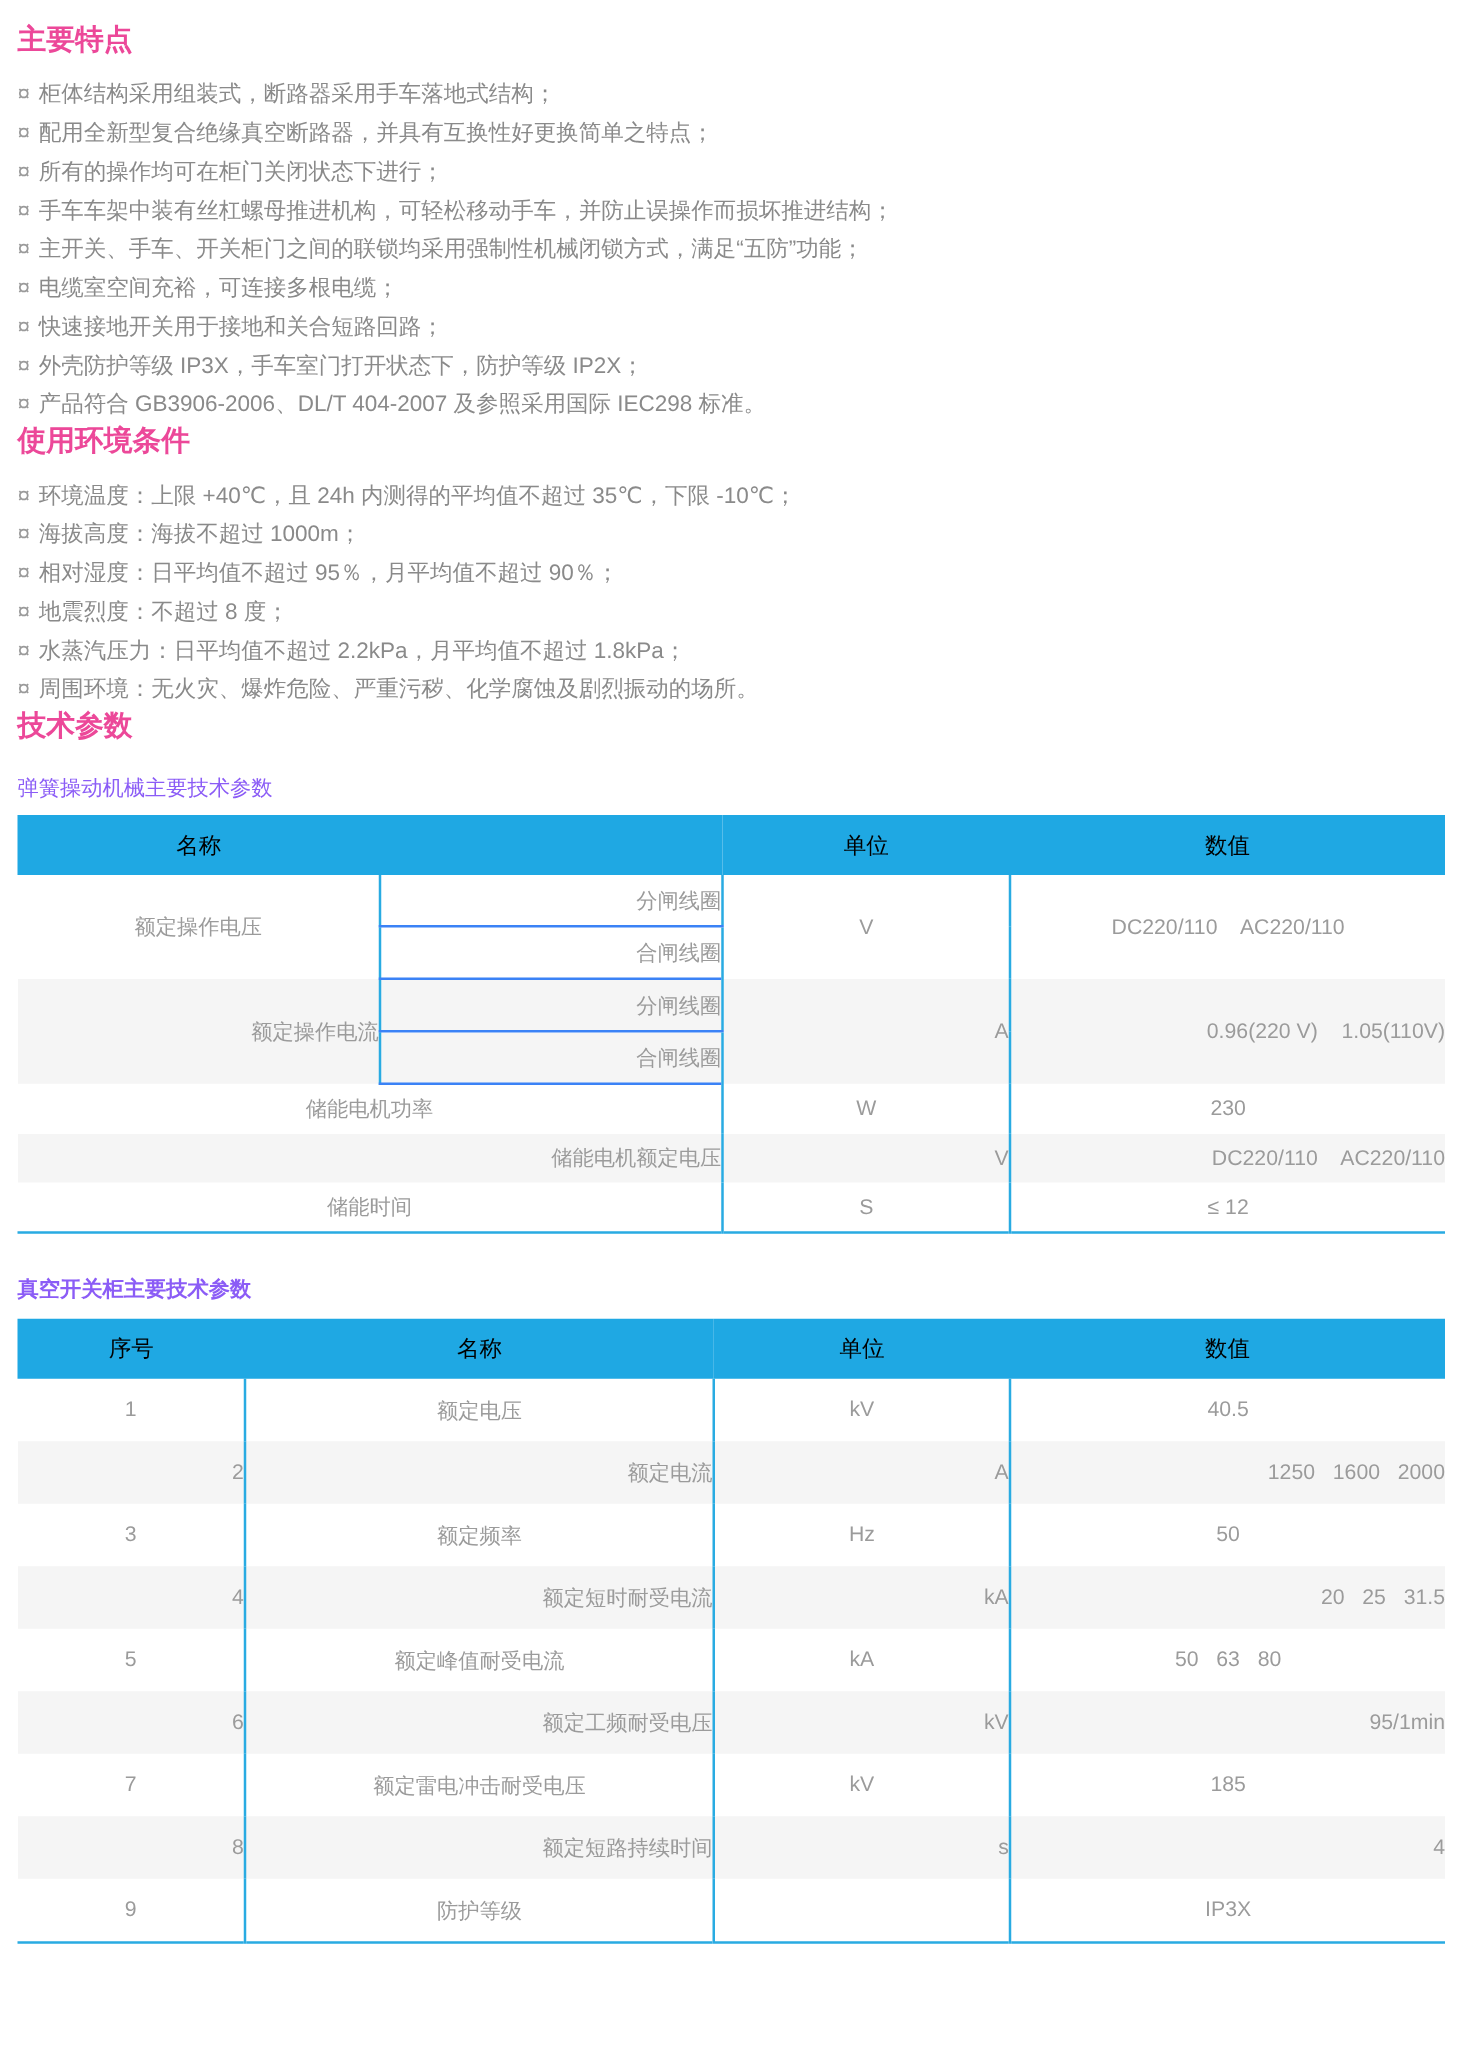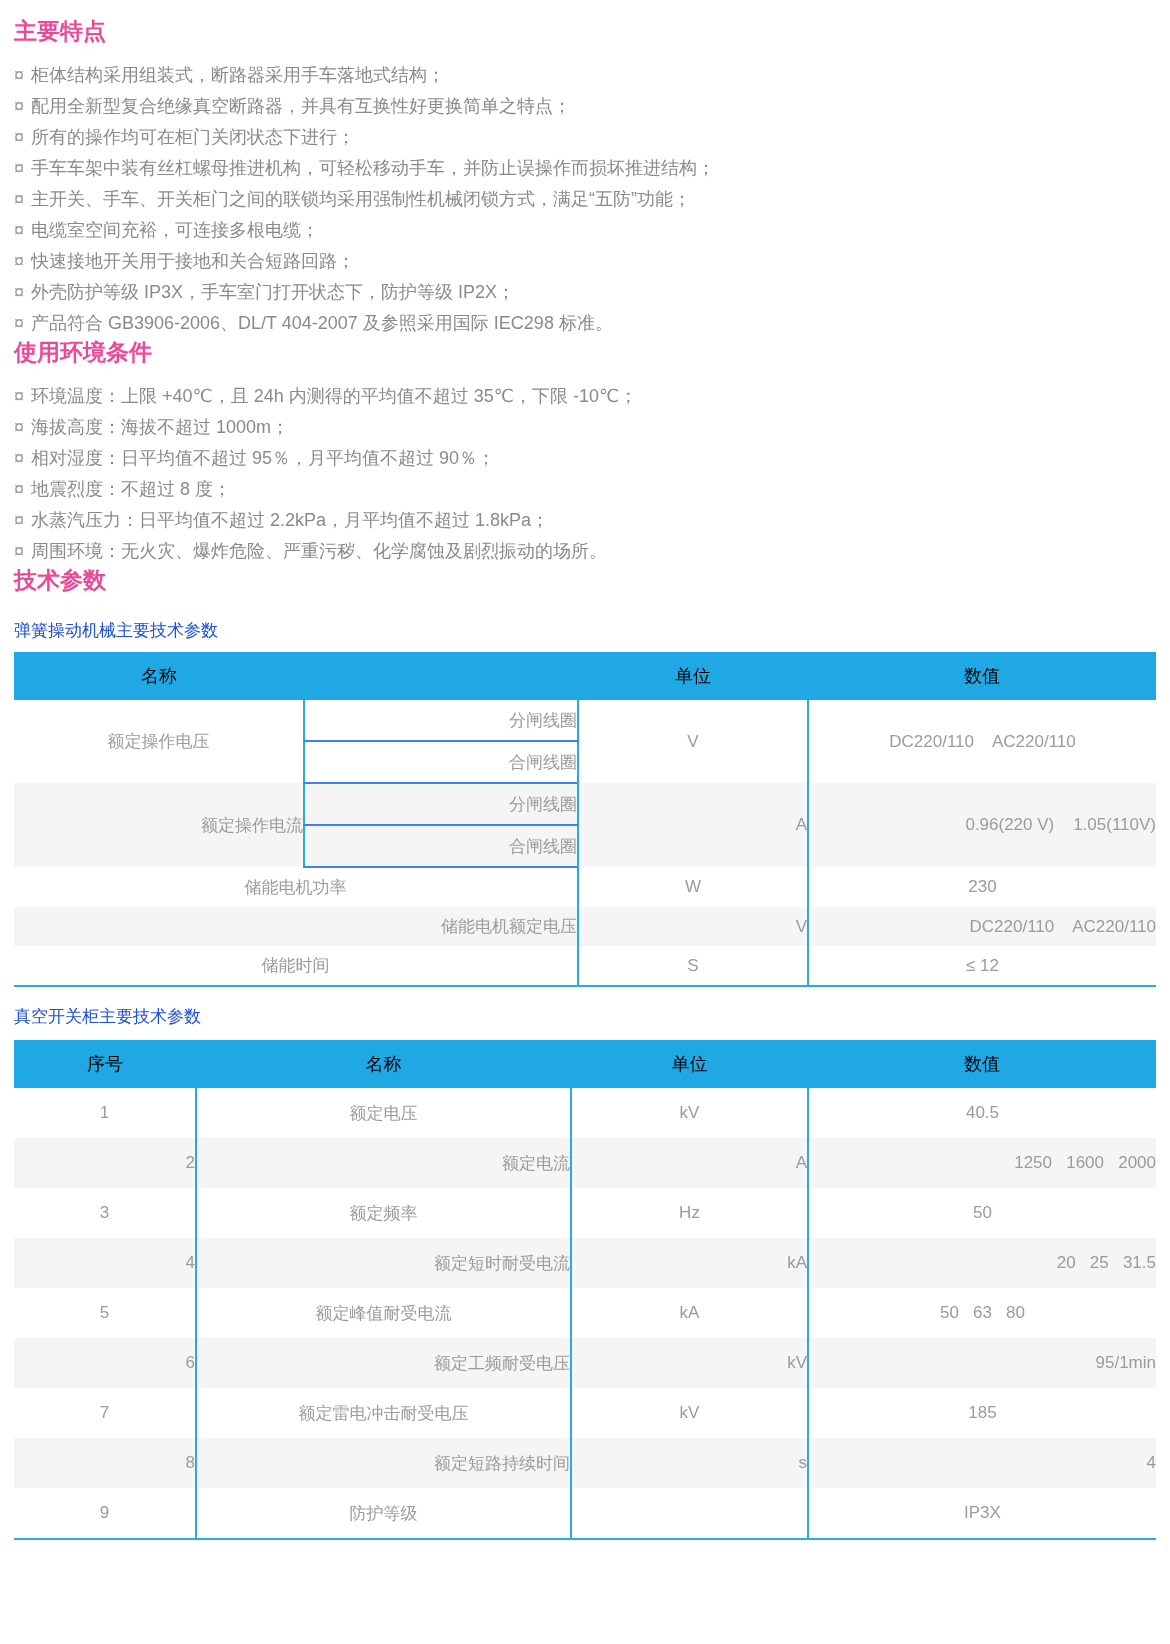--- a/index.html
+++ b/index.html
@@ -21,24 +21,24 @@
   .sec-gap2{margin-top:46px;}
 
   ul.feat{list-style:none;margin:0;padding:0;}
   ul.feat li{
     font-size:18px;line-height:31px;
     color:#8a8a8a;white-space:pre-wrap;
   }
   .mk{margin-right:7px;color:#9a9a9a;}
 
   .tbl-caption{
-    font-size:17px;color:#1d4ed8;
+    font-size:17px;color:#8b5cf6;
     margin:26px 0 10px 0;
   }
-  .tbl-caption.second{margin-top:18px;margin-bottom:12px;}
+  .tbl-caption.second{margin-top:33px;margin-bottom:12px;font-weight:bold;}
 
   table.spec{
     border-collapse:collapse;table-layout:fixed;
     width:1142px;
     border-bottom:2px solid #29abe2;
     font-size:17px;color:#9b9b9b;
   }
   table.spec th{
     background:#1fa8e3;color:#000000;
     font-weight:normal;font-size:18px;

